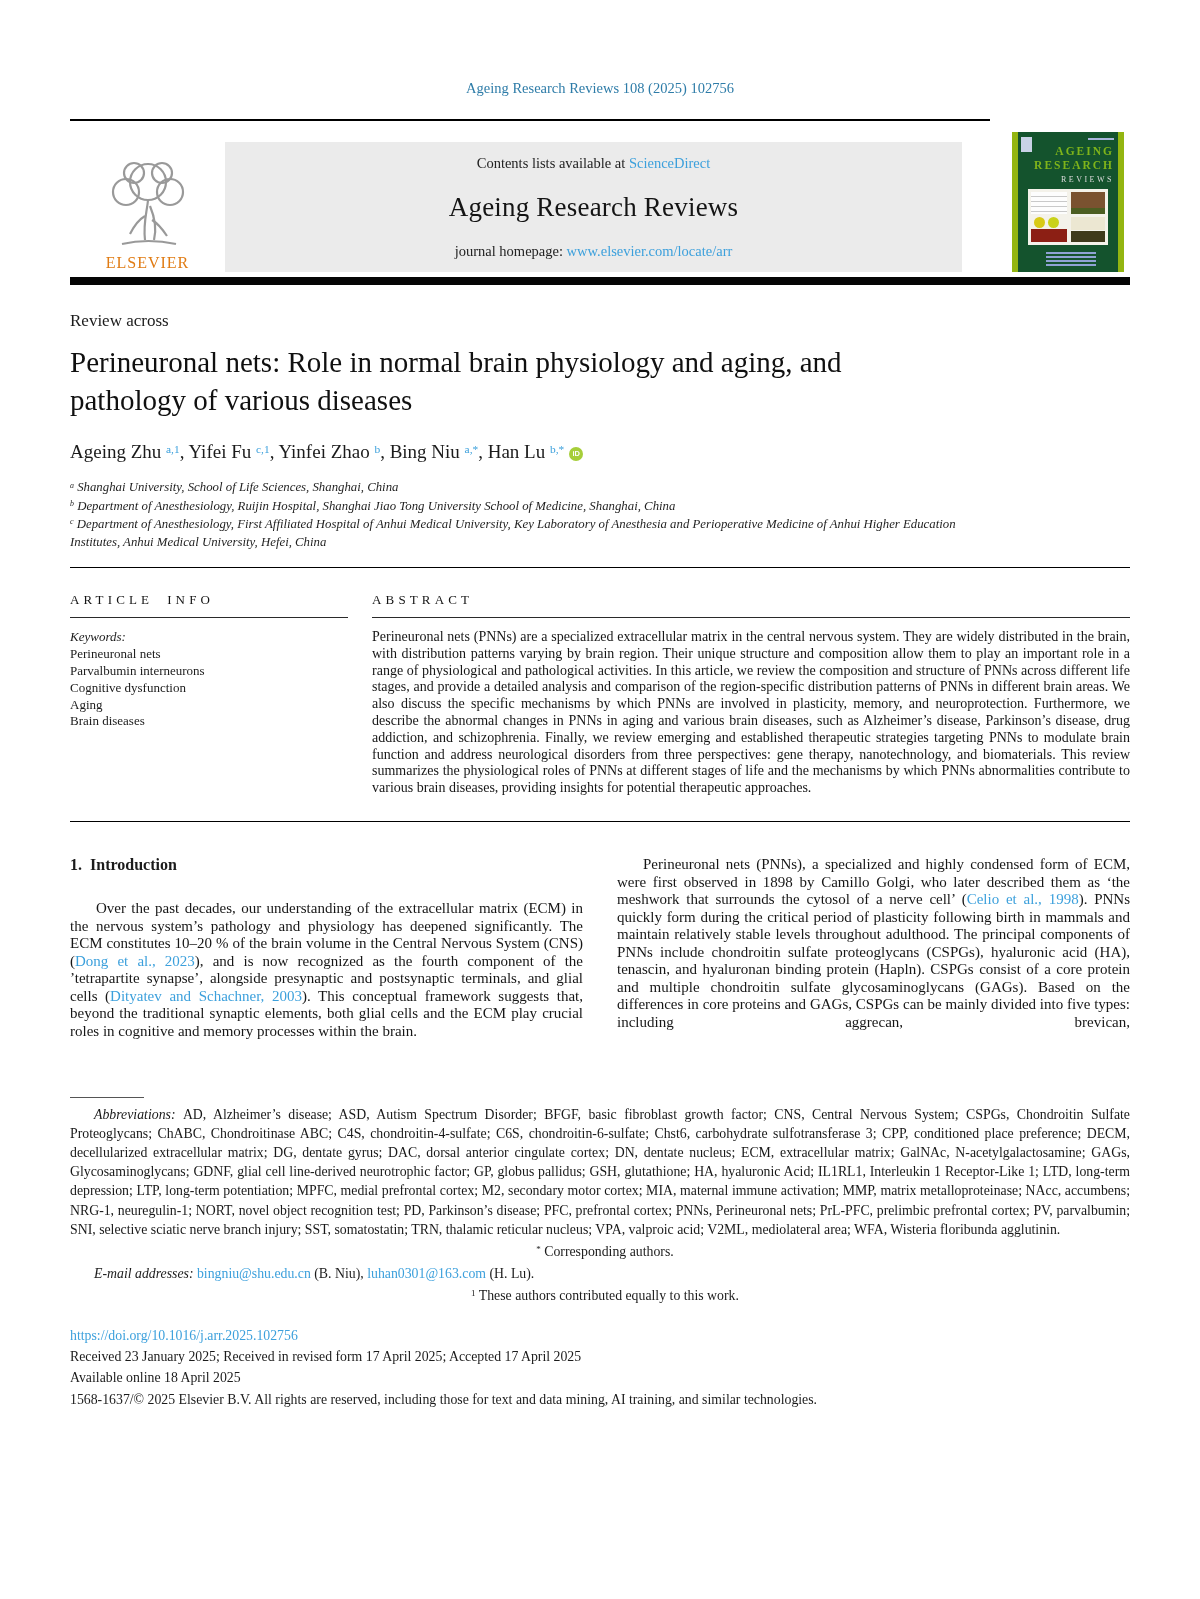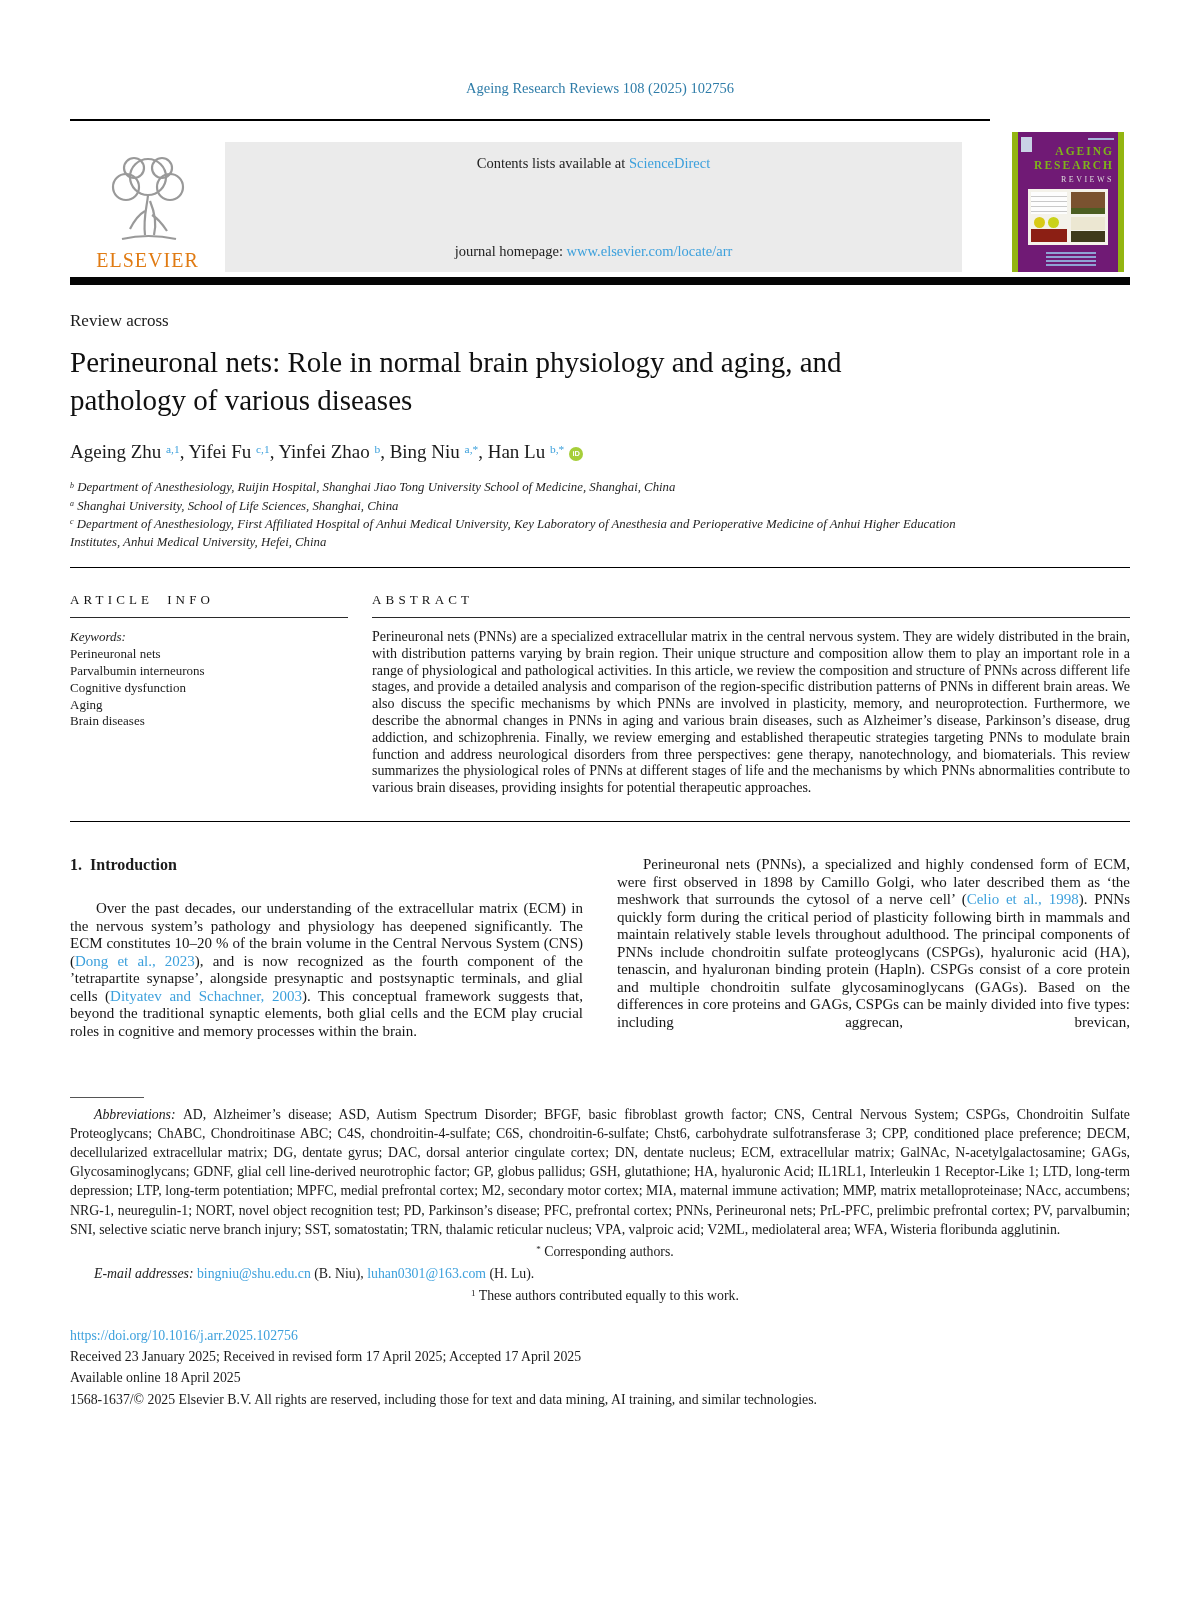--- a/index.html
+++ b/index.html
@@ -8,27 +8,27 @@
 
   
   .citation{padding-top:80px;text-align:center;font-size:14.5px;color:#2e7ca8;}
 
   
   .masthead{margin-top:22px;position:relative;}
   .mast-top-rule{width:920px;border-top:2px solid #000;}
   .mast-row{display:flex;align-items:flex-end;margin-top:11px;}
   .logo-col{width:155px;flex-shrink:0;display:flex;flex-direction:column;align-items:center;justify-content:flex-end;}
   .els-tree{display:block;}
-  .els-word{font-size:20px;letter-spacing:1px;color:#e07b13;margin-top:2px;font-weight:400;}
+  .els-word{font-size:16px;letter-spacing:1px;color:#e07b13;margin-top:2px;font-weight:400;}
   .gray-box{width:737px;height:130px;background:#ebebeb;box-sizing:border-box;display:flex;flex-direction:column;justify-content:space-between;text-align:center;padding:13px 10px 12px;}
   .contents-line{font-size:14.5px;color:#222;}
   .journal-title{font-size:27px;color:#141414;letter-spacing:0.2px;}
   .homepage-line{font-size:14.5px;color:#222;}
   .link{color:#3ca0dc;}
-  .cover{margin-left:50px;width:112px;height:140px;background:#701a75;position:relative;box-sizing:border-box;overflow:hidden;}
+  .cover{margin-left:50px;width:112px;height:140px;background:#14532d;position:relative;box-sizing:border-box;overflow:hidden;}
   .cover-bar{position:absolute;top:0;bottom:0;width:6px;background:#93b511;}
   .cover-bar.l{left:0;}
   .cover-bar.r{right:0;}
   .cover-logo-box{position:absolute;left:9px;top:5px;width:11px;height:15px;background:#c9d2e6;}
   .cover-vol{position:absolute;right:10px;top:6px;width:26px;height:2px;background:#a9b6dc;}
   .cover-title{position:absolute;right:10px;top:12px;text-align:right;line-height:1.25;}
   .ct1{color:#7fb41a;font-size:11.5px;font-weight:bold;letter-spacing:2px;}
   .ct2{color:#dcdcdc;font-size:8px;letter-spacing:2.5px;margin-top:2px;}
   .cover-collage{position:absolute;left:16px;top:57px;width:80px;height:56px;background:#f4f2ea;padding:2px;box-sizing:border-box;}
   .cc{position:absolute;}
@@ -110,20 +110,21 @@
             <path d="M56 64 C 63 68 67 74 71 80"></path>
             <path d="M26 88 Q 52 82 80 88"></path>
           </g>
         </svg>
         <div class="els-word">ELSEVIER</div>
       </div>
       <div class="gray-box">
         <div class="contents-line">
           <span>Contents lists available at </span><span class="link">ScienceDirect</span>
         </div>
+        <div class="journal-title">Ageing Research Reviews</div>
         <div class="homepage-line">
           <span>journal homepage: </span><span class="link">www.elsevier.com/locate/arr</span>
         </div>
       </div>
       <div class="cover">
         <div class="cover-bar l"></div>
         <div class="cover-bar r"></div>
         <div class="cover-logo-box"></div>
         <div class="cover-vol"></div>
         <div class="cover-title">
@@ -151,22 +152,22 @@
 
   <div class="thick-bar"></div>
 
   <div class="article-type">Review across</div>
 
   <h1 class="title">Perineuronal nets: Role in normal brain physiology and aging, and pathology of various diseases</h1>
 
   <div class="authors"><span><span>Ageing Zhu </span><span class="sup">a,1</span><span>, Yifei Fu </span><span class="sup">c,1</span><span>, Yinfei Zhao </span><span class="sup">b</span><span>, Bing Niu </span><span class="sup">a,*</span><span>, Han Lu </span><span class="sup">b,*</span></span><span class="orcid">iD</span></div>
 
   <div class="affils">
+    <div><span class="affsup">a</span><span> Shanghai University, School of Life Sciences, Shanghai, China</span></div>
     <div><span class="affsup">b</span><span> Department of Anesthesiology, Ruijin Hospital, Shanghai Jiao Tong University School of Medicine, Shanghai, China</span></div>
-    <div><span class="affsup">a</span><span> Shanghai University, School of Life Sciences, Shanghai, China</span></div>
     <div><span class="affsup">c</span><span> Department of Anesthesiology, First Affiliated Hospital of Anhui Medical University, Key Laboratory of Anesthesia and Perioperative Medicine of Anhui Higher Education Institutes, Anhui Medical University, Hefei, China</span></div>
   </div>
 
   <section class="info-band">
     <div class="info-grid">
       <div class="info-left">
         <div class="col-heading">ARTICLE INFO</div>
         <div class="head-rule"></div>
         <div class="kw-label">Keywords:</div>
         <div class="kw">Perineuronal nets</div>

